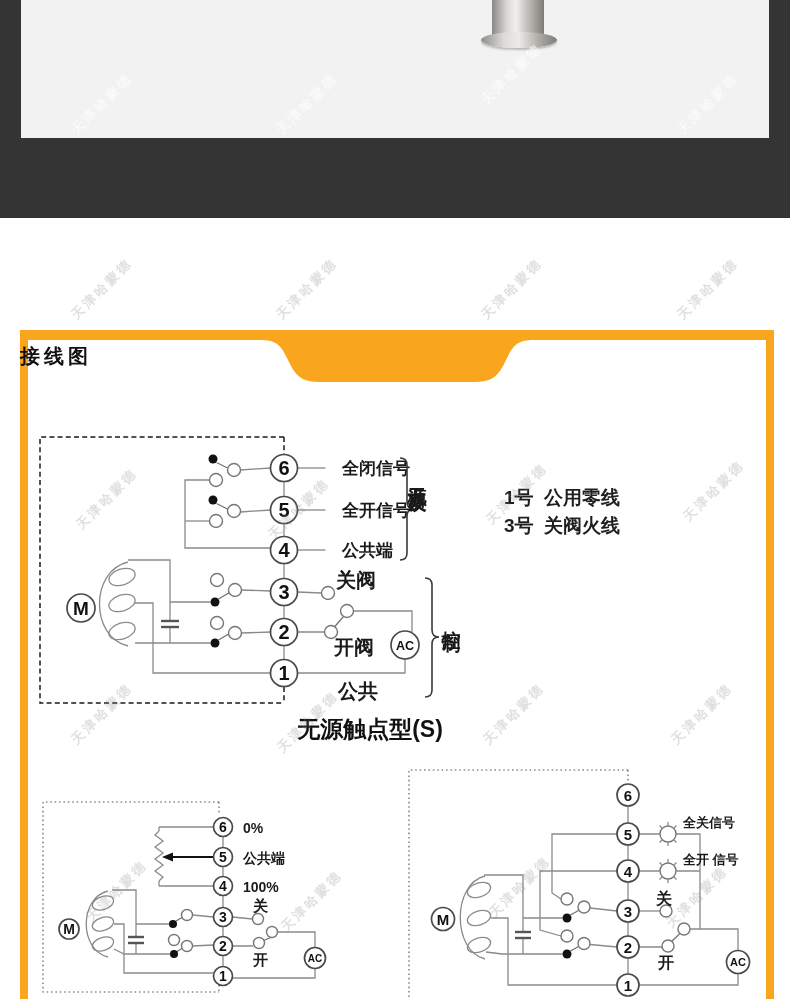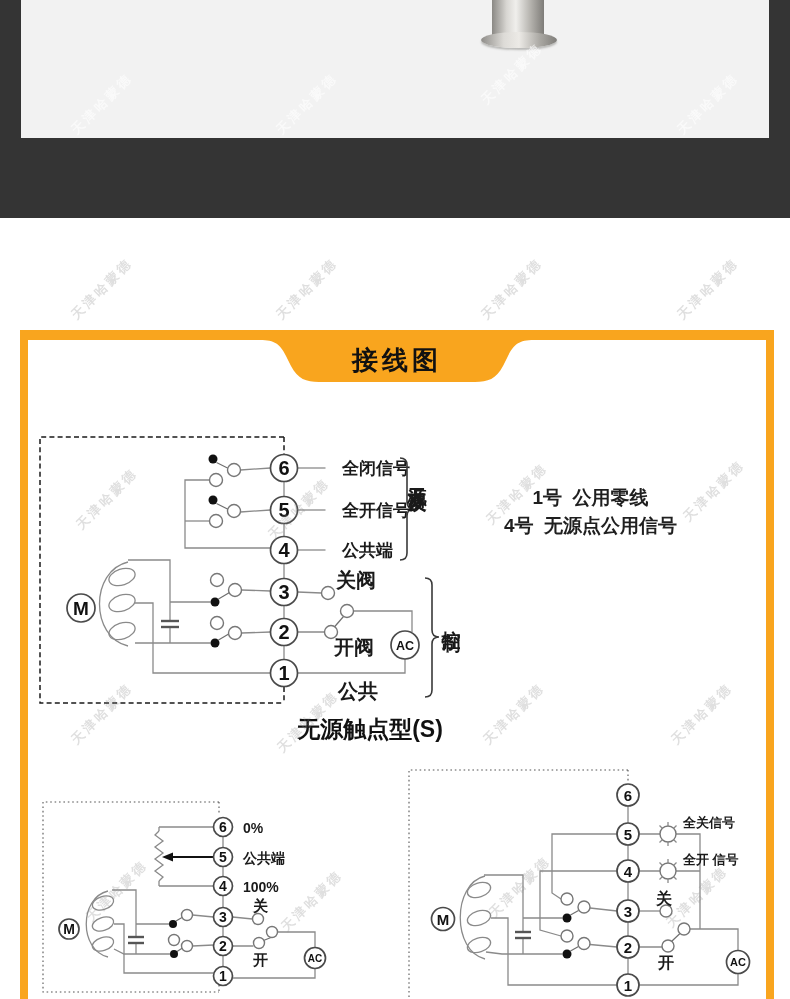--- a/index.html
+++ b/index.html
@@ -20,21 +20,21 @@
   
   .wm { position:absolute; white-space:nowrap; font-size:13px; letter-spacing:3px;
         transform:rotate(-45deg); pointer-events:none; z-index:6; font-weight:bold; }
   .wm-light { color:rgba(255,255,255,.6); }
   .wm-gray  { color:rgba(140,140,140,.28); }
 
   
   .wiring-panel { left:20px; top:330px; width:754px; height:669px;
      border-left:8px solid #F9A51E; border-right:8px solid #F9A51E; background:transparent; z-index:1; }
   .tab-svg { left:20px; top:330px; z-index:2; }
-  .panel-title { left:20px; top:343px; width:754px; text-align:center; font-size:26px;
+  .panel-title { left:20px; top:343px; width:754px; font-size:20px;
      font-weight:bold; color:#111; letter-spacing:4px; z-index:3; }
 
   svg text { font-family:"Liberation Sans", sans-serif; }
   .wire  { stroke:#8a8a8a; fill:none; stroke-width:1.3; }
   .wireD { stroke:#6f6f6f; fill:none; stroke-width:1.2; }
   .term  { fill:#fff; stroke:#4a4a4a; stroke-width:1.7; }
   .oc    { fill:#fff; stroke:#777; stroke-width:1.4; }
   .dot   { fill:#111; stroke:none; }
   .cap   { stroke:#555; stroke-width:2.4; }
   .dash  { stroke:#1a1a1a; stroke-width:1.5; fill:none; stroke-dasharray:5 3.2; }
@@ -157,21 +157,21 @@
       <path class="brace" d="M370,33 Q377,33 377,40 L377,77 Q377,84 384,84 Q377,84 377,91 L377,128 Q377,135 370,135"></path>
       <path class="brace" d="M395,153 Q402,153 402,160 L402,205 Q402,212 409,212 Q402,212 402,219 L402,265 Q402,272 395,272"></path>
     </g>
   </svg>
 
   <div class="abs vtext" style="left:404px; top:472px;">无源反馈</div>
   <div class="abs vtext" style="left:438px; top:616px;">控制</div>
 
   <div class="abs legend">
     <div>1号  公用零线</div>
-    <div>4号  无源点公用信号</div>
+    <div>3号  关阀火线</div>
   </div>
 
   <div class="abs caption">无源触点型(S)</div>
 
   <svg class="abs diag" style="left:35px; top:795px;" width="330" height="204" viewBox="0 0 330 204">
     <g>
       <path class="dots" d="M184,7 H8 V197 H184 M184,7 V19 M184,190 V197"></path>
     </g>
     <g>
       <line class="wire" x1="188" y1="32" x2="188" y2="181"></line>

